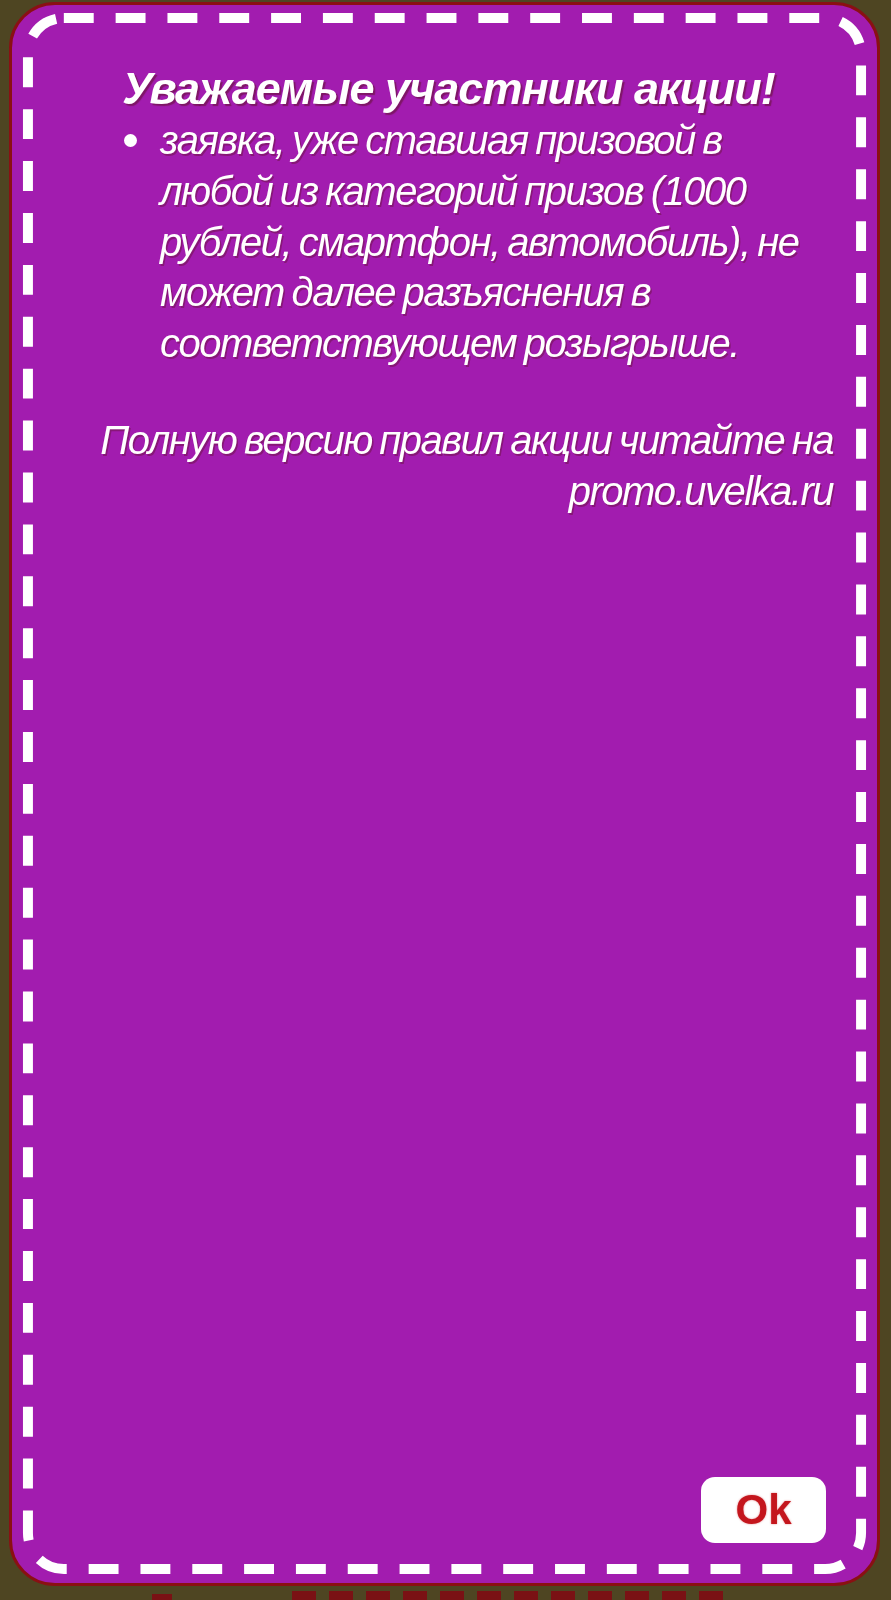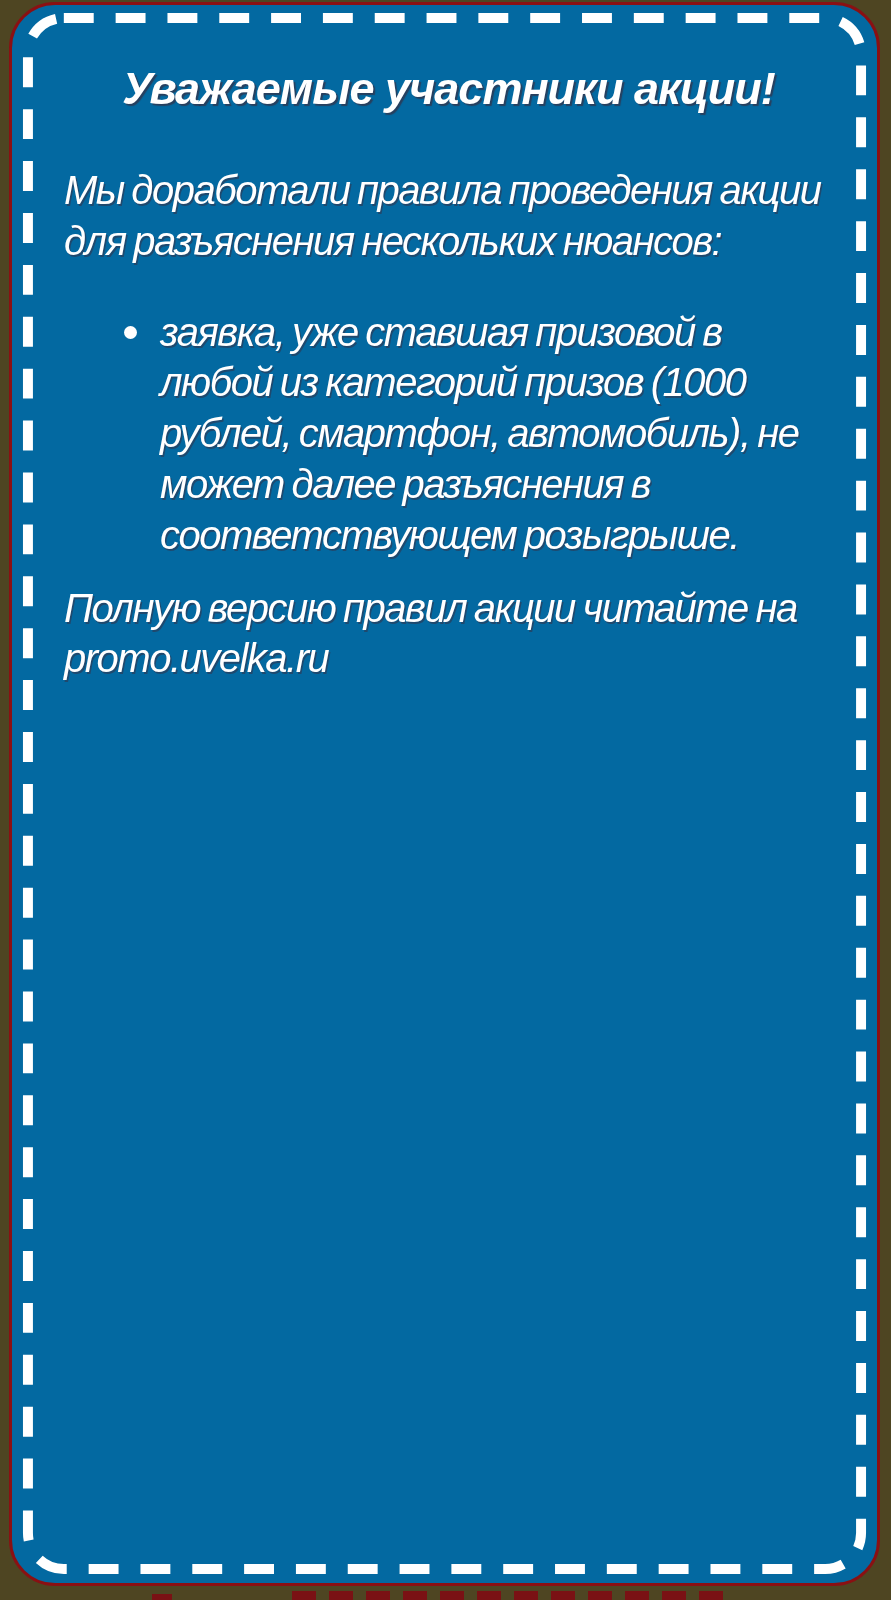--- a/index.html
+++ b/index.html
@@ -11,21 +11,21 @@
     overflow: hidden;
     font-family: "Liberation Sans", sans-serif;
   }
   
   .modal {
     position: absolute;
     left: 9px;
     top: 2px;
     right: 11px;
     bottom: 14px;
-    background: #0369a1;
+    background: #a21caf;
     border: 3px solid #8a1013;
     border-radius: 46px;
     box-sizing: border-box;
   }
   .dash-border {
     position: absolute;
     inset: 0;
     width: 100%;
     height: 100%;
     pointer-events: none;
@@ -63,21 +63,21 @@
   ul.bullets li::before {
     content: "";
     position: absolute;
     left: -36px;
     top: 19px;
     width: 13px;
     height: 13px;
     border-radius: 50%;
     background: #ffffff;
   }
-  .footer-note { margin-top: 22px; }
+  .footer-note { margin-top: 46px; text-align: right; }
   .ok-button {
     position: absolute;
     right: 51px;
     bottom: 40px;
     width: 125px;
     height: 66px;
     background: #ffffff;
     border: none;
     border-radius: 14px;
     display: flex;
@@ -119,27 +119,27 @@
 
   <div class="modal">
 
     <svg class="dash-border" viewBox="0 0 868 1581" preserveAspectRatio="none" aria-hidden="true">
       <rect x="16" y="13" width="836" height="1554" rx="36" ry="36" fill="none" stroke="#ffffff" stroke-width="10" stroke-dasharray="30 22"></rect>
     </svg>
 
     <div class="content">
       <h1 class="title">Уважаемые участники акции!</h1>
 
-      <p class="body-text intro">Мы доработали правила проведения акции для разъяснения нескольких нюансов:</p>
 
       <ul class="bullets body-text">
         <li>заявка, уже ставшая призовой в любой из категорий призов (1000 рублей, смартфон, автомобиль), не может далее разъяснения в соответствующем розыгрыше.</li>
       </ul>
 
       <p class="body-text footer-note">Полную версию правил акции читайте на promo.uvelka.ru</p>
     </div>
 
+    <button class="ok-button">Ok</button>
   </div>
 
   <div class="cutoff-dot"></div>
   <div class="cutoff-text"></div>
 
 </div>
 
 </body></html>

